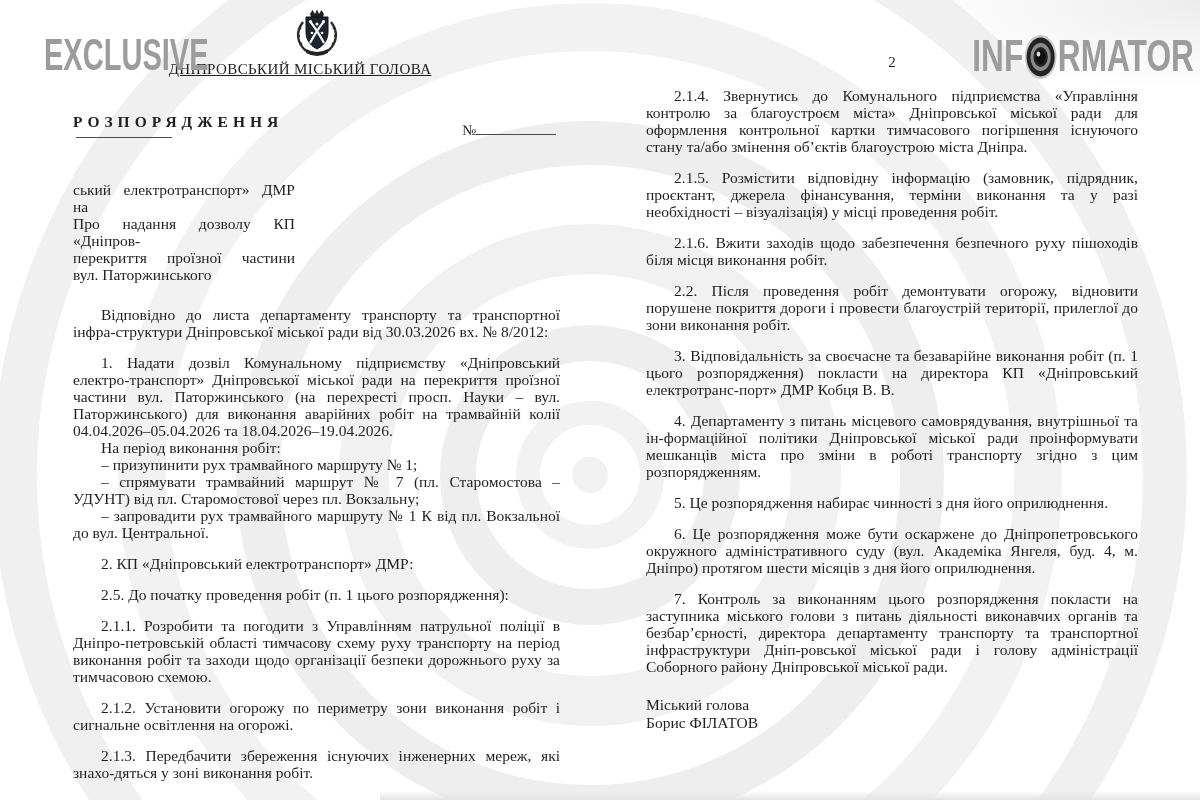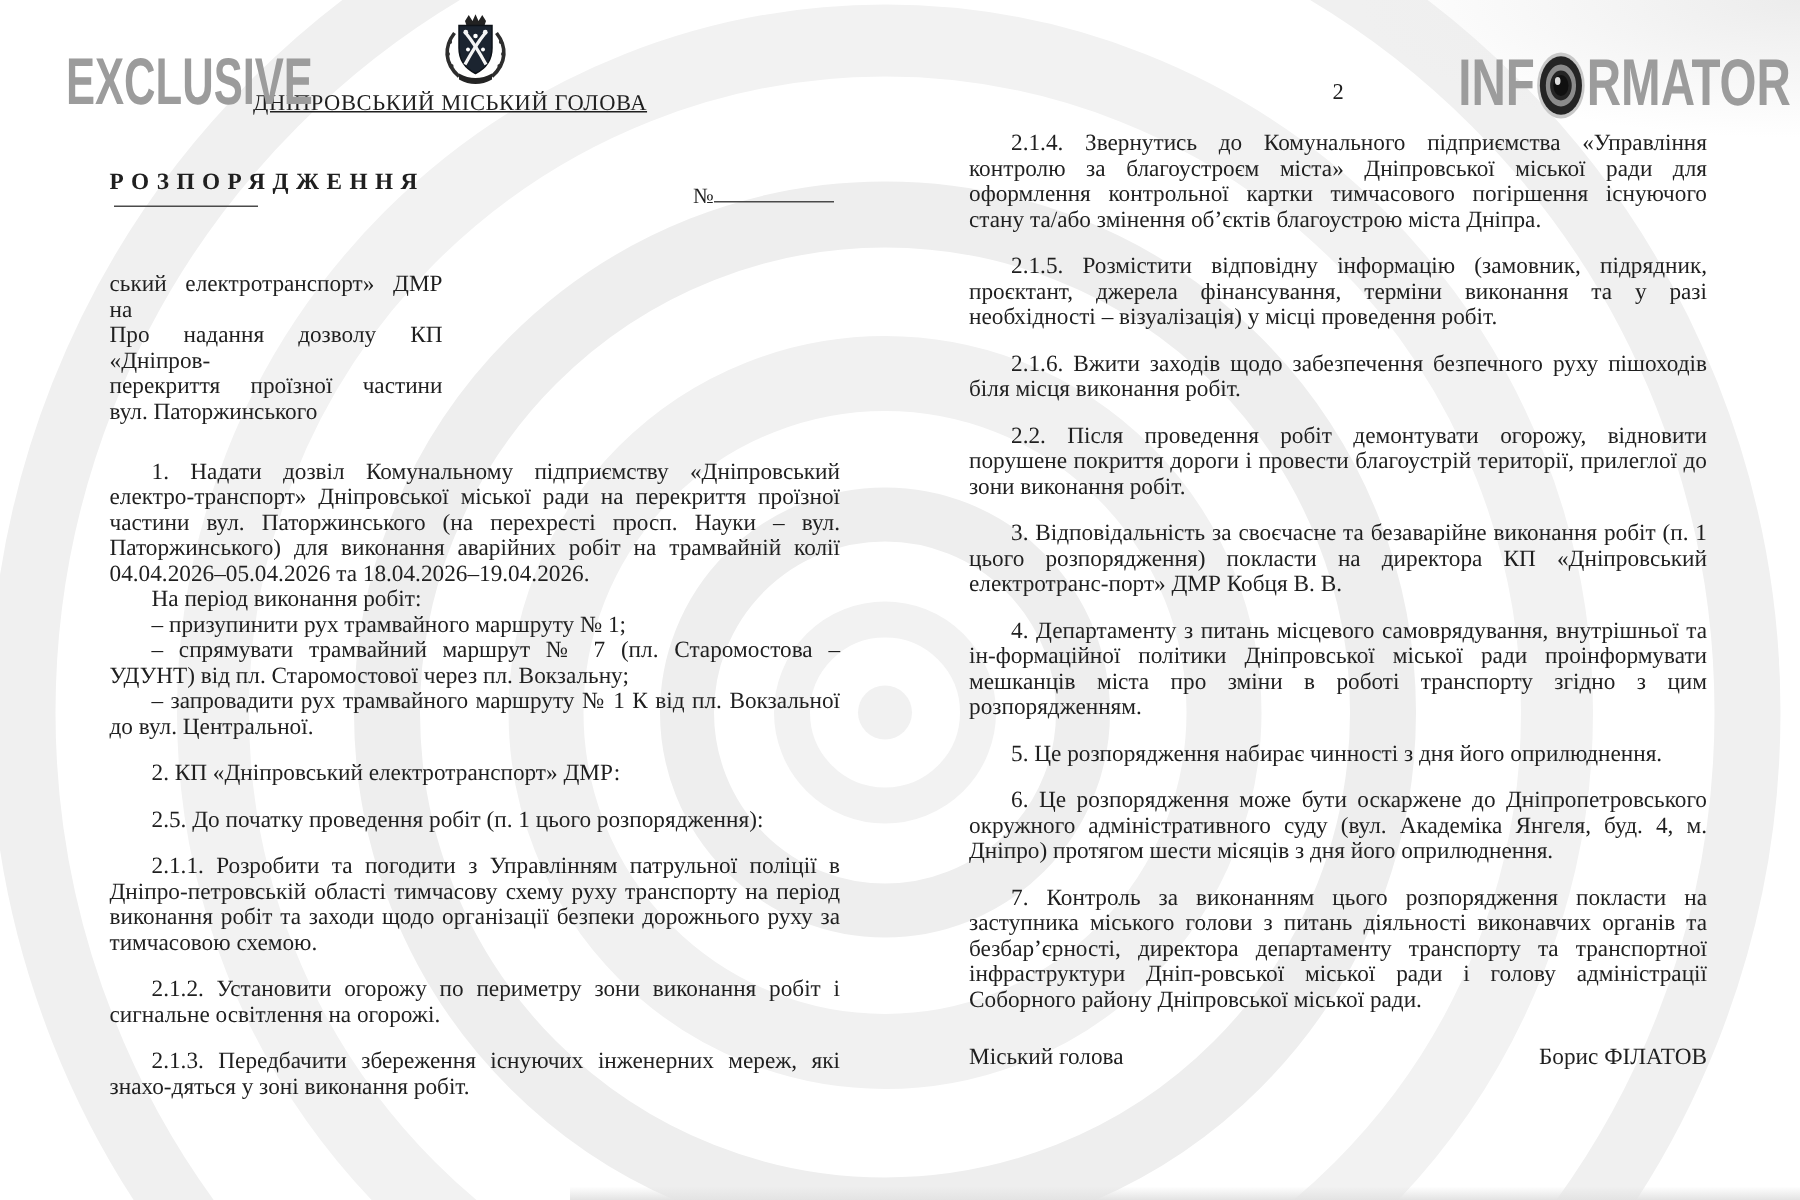--- a/index.html
+++ b/index.html
@@ -44,21 +44,21 @@
 
   .body-block{position:absolute;left:0;font-size:15.5px;line-height:17px;}
   #page1-body{top:306px;width:487px;}
   #page2-body{top:87px;width:492px;}
   .para{margin:0 0 14px 0;text-indent:28px;text-align:justify;}
   .para.tight{margin-bottom:0;}
 
   #page-number{position:absolute;left:0;top:54px;width:100%;text-align:center;
     font-size:15px;}
   #signature{position:absolute;left:0;top:696px;width:492px;display:flex;
-    justify-content:space-between;font-size:15.5px;}
+    justify-content:space-between;font-size:15.5px;flex-direction:column;}
 </style>
 </head>
 <body>
 
 <div id="page">
 
   <svg id="rings" width="1200" height="800" aria-hidden="true">
     <g fill="none">
       <circle cx="590" cy="475" r="18" fill="#f1f1f1"></circle>
       <circle cx="590" cy="475" r="62" stroke="#f2f2f2" stroke-width="24"></circle>
@@ -123,20 +123,21 @@
     </div>
 
     <div id="subject-block">
         <div class="subject-line just">ський електротранспорт» ДМР на</div>
         <div class="subject-line just">Про надання дозволу КП «Дніпров-</div>
         <div class="subject-line just">перекриття проїзної частини</div>
         <div class="subject-line">вул. Паторжинського</div>
       </div>
 
     <div id="page1-body" class="body-block">
+        <p class="para">Відповідно до листа департаменту транспорту та транспортної інфра-структури Дніпровської міської ради від 30.03.2026 вх. № 8/2012:</p>
         <p class="para tight">1. Надати дозвіл Комунальному підприємству «Дніпровський електро-транспорт» Дніпровської міської ради на перекриття проїзної частини вул. Паторжинського (на перехресті просп. Науки – вул. Паторжинського) для виконання аварійних робіт на трамвайній колії 04.04.2026–05.04.2026 та 18.04.2026–19.04.2026.</p>
         <p class="para tight">На період виконання робіт:</p>
         <p class="para tight">– призупинити рух трамвайного маршруту № 1;</p>
         <p class="para tight">– спрямувати трамвайний маршрут № 7 (пл. Старомостова – УДУНТ) від пл. Старомостової через пл. Вокзальну;</p>
         <p class="para">– запровадити рух трамвайного маршруту № 1 К від пл. Вокзальної до вул. Центральної.</p>
         <p class="para">2. КП «Дніпровський електротранспорт» ДМР:</p>
         <p class="para">2.5. До початку проведення робіт (п. 1 цього розпорядження):</p>
         <p class="para">2.1.1. Розробити та погодити з Управлінням патрульної поліції в Дніпро-петровській області тимчасову схему руху транспорту на період виконання робіт та заходи щодо організації безпеки дорожнього руху за тимчасовою схемою.</p>
         <p class="para">2.1.2. Установити огорожу по периметру зони виконання робіт і сигнальне освітлення на огорожі.</p>
         <p class="para">2.1.3. Передбачити збереження існуючих інженерних мереж, які знахо-дяться у зоні виконання робіт.</p>

